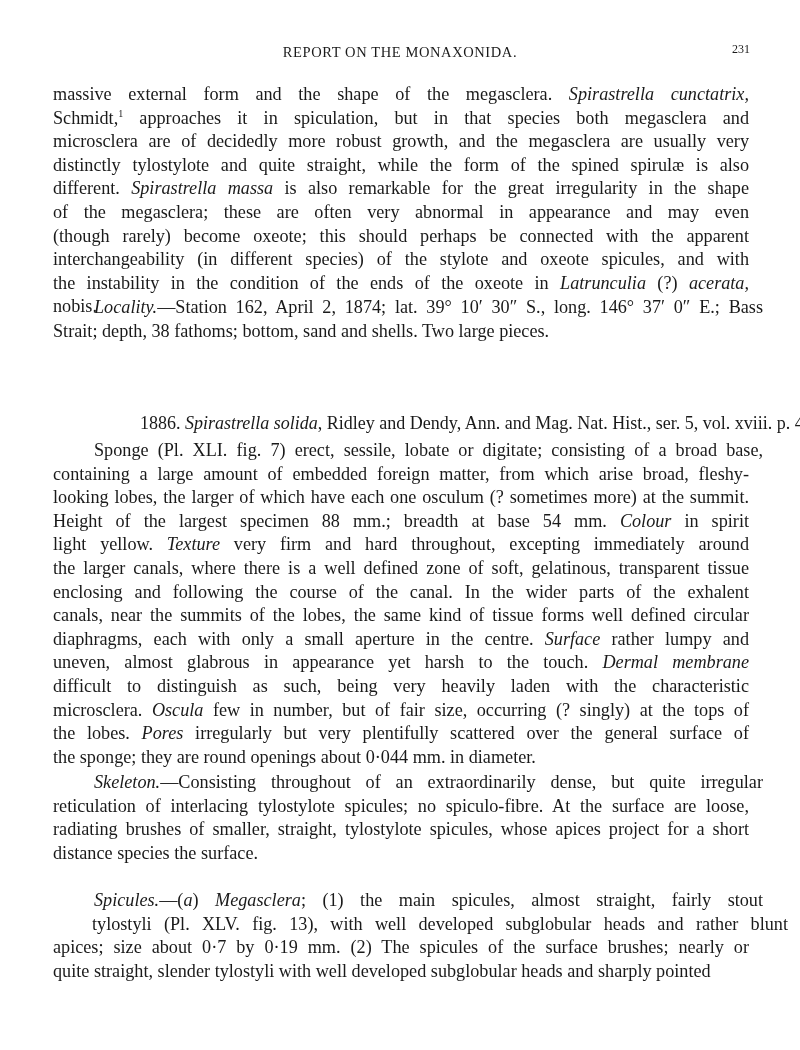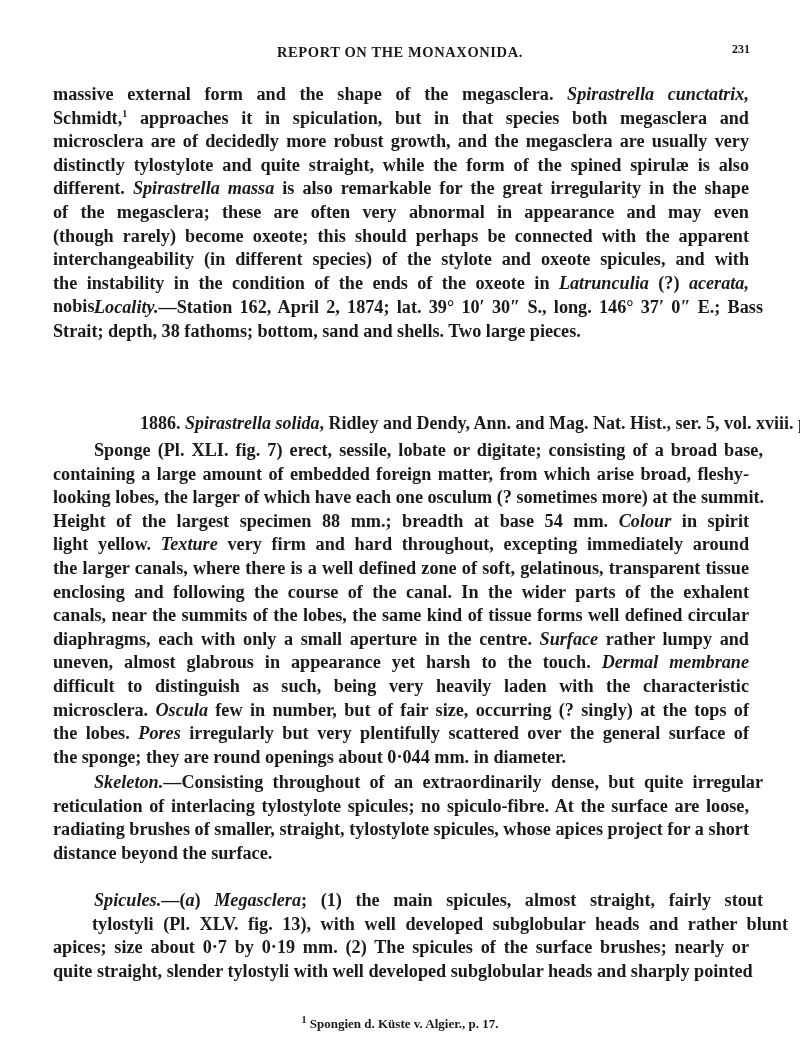--- a/index.html
+++ b/index.html
@@ -1,18 +1,18 @@
 <!DOCTYPE html>
 <html><head>
 <meta charset="utf-8">
 <style>
   html, body { margin: 0; padding: 0; background: #ffffff; }
   body { width: 800px; height: 1050px; position: relative; overflow: hidden;
          font-family: "DejaVu Serif", "Liberation Serif", serif; color: #1a1a1a; }
-  .page { position: absolute; left: 0; top: 0; width: 800px; height: 1050px; font-weight: bold; }
+  .page { position: absolute; left: 0; top: 0; width: 800px; height: 1050px; }
   .running-head { position: absolute; top: 44px; left: 0; width: 800px; height: 20px; }
   .running-title { position: absolute; left: 0; width: 800px; text-align: center;
                    font-size: 14.5px; letter-spacing: 0.6px; font-family: "Liberation Serif", serif; }
   .page-number { position: absolute; right: 50px; top: -2px; font-size: 12px; font-family: "Liberation Serif", serif; }
   .ln { position: absolute; left: 53px; width: 696px; height: 24px; white-space: nowrap;
         font-family: "Liberation Serif", serif; font-size: 18.2px; line-height: 24px;
         text-align: justify; text-align-last: justify; }
   .ln.last { text-align-last: left; }
   .ln.ind { left: 80px; width: 669px; padding-left: 14px; }
   .ln span.i, .i { font-style: italic; }
@@ -70,25 +70,22 @@
       <div class="ln" style="top: 650.4px;"><span>uneven, almost glabrous in appearance yet harsh to the touch.  </span><span class="i">Dermal membrane</span></div>
       <div class="ln" style="top: 674px;"><span>difficult to distinguish as such, being very heavily laden with the characteristic</span></div>
       <div class="ln" style="top: 697.6px;"><span>microsclera.  </span><span class="i">Oscula</span><span> few in number, but of fair size, occurring (? singly) at the tops of</span></div>
       <div class="ln" style="top: 721.2px;"><span>the lobes.  </span><span class="i">Pores</span><span> irregularly but very plentifully scattered over the general surface of</span></div>
       <div class="ln last" style="top: 744.8px;"><span>the sponge; they are round openings about 0·044 mm. in diameter.</span></div>
     </div>
   <div id="skeleton">
       <div class="ln ind" style="top: 770px;"><span class="i">Skeleton.</span><span>—Consisting throughout of an extraordinarily dense, but quite irregular</span></div>
       <div class="ln" style="top: 793.6px;"><span>reticulation of interlacing tylostylote spicules; no spiculo-fibre.  At the surface are loose,</span></div>
       <div class="ln" style="top: 817.2px;"><span>radiating brushes of smaller, straight, tylostylote spicules, whose apices project for a short</span></div>
-      <div class="ln last" style="top: 840.8px;"><span>distance beyond the surface.</span></div>
+      <div class="ln last" style="top: 840.8px;"><span>distance species the surface.</span></div>
     </div>
   <div id="spicules">
       <div class="ln ind" style="top: 888px;"><span class="i">Spicules.</span><span>—(</span><span class="i">a</span><span>) </span><span class="i">Megasclera</span><span>; (1) the main spicules, almost straight, fairly stout</span></div>
       <div class="ln" style="top: 911.6px; margin-left: 39px;"><span>tylostyli (Pl. XLV. fig. 13), with well developed subglobular heads and rather blunt</span></div>
       <div class="ln" style="top: 935.2px;"><span>apices; size about 0·7 by 0·19 mm.  (2) The spicules of the surface brushes; nearly or</span></div>
       <div class="ln last" style="top: 958.8px;"><span>quite straight, slender tylostyli with well developed subglobular heads and sharply pointed</span></div>
     </div>
 
-  <div class="footnote">
-    <sup>1</sup><span> Spongien d. Küste v. Algier., p. 17.</span>
-  </div>
 </div>
 
 </body></html>

